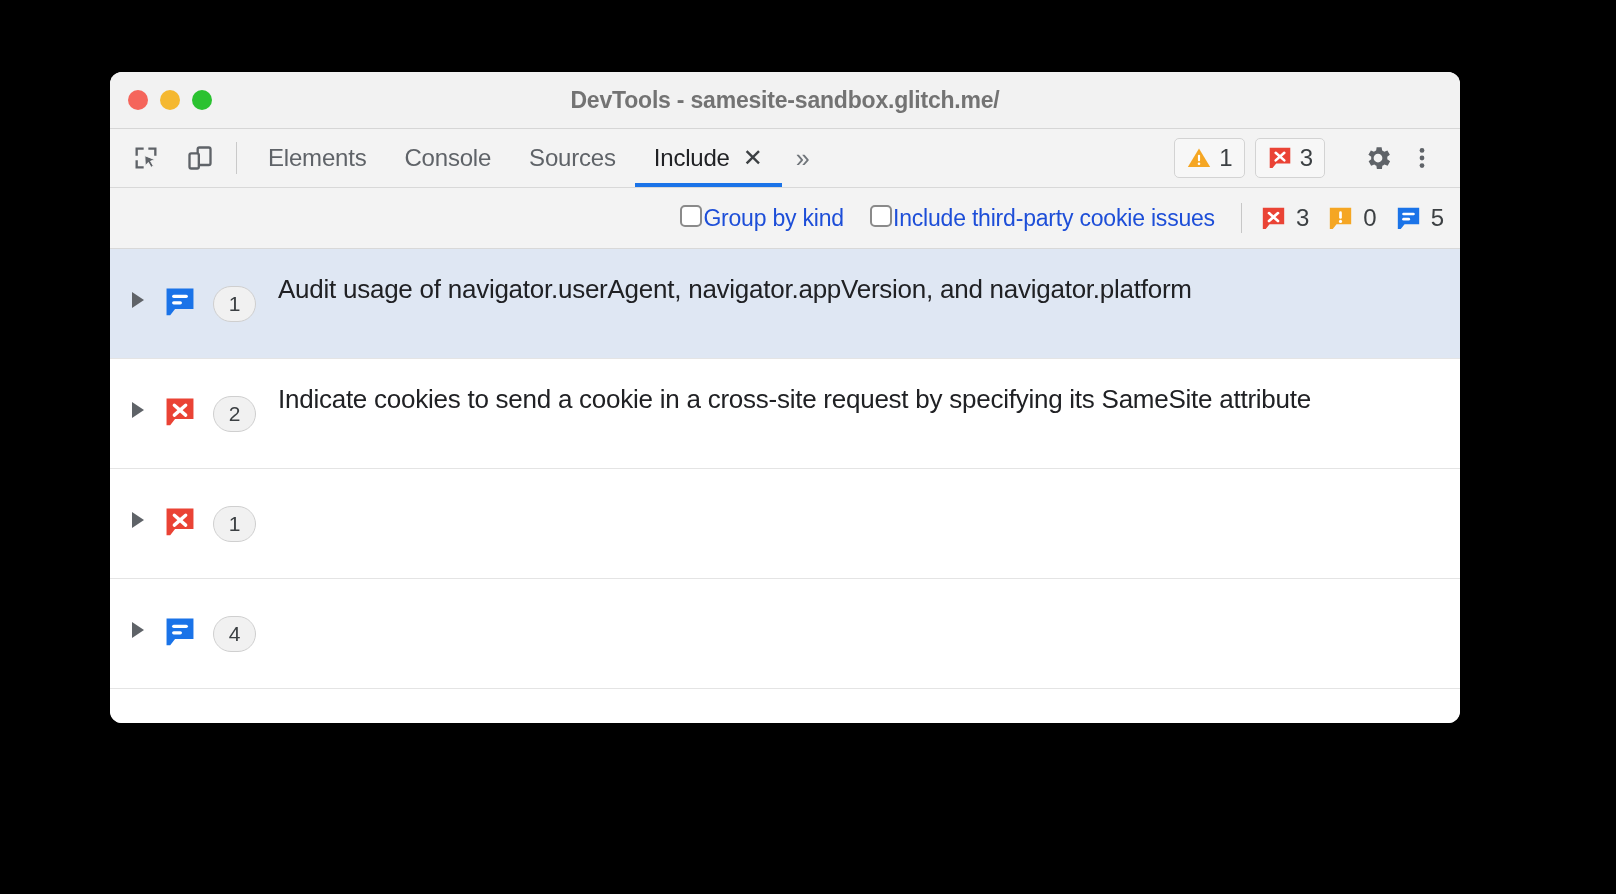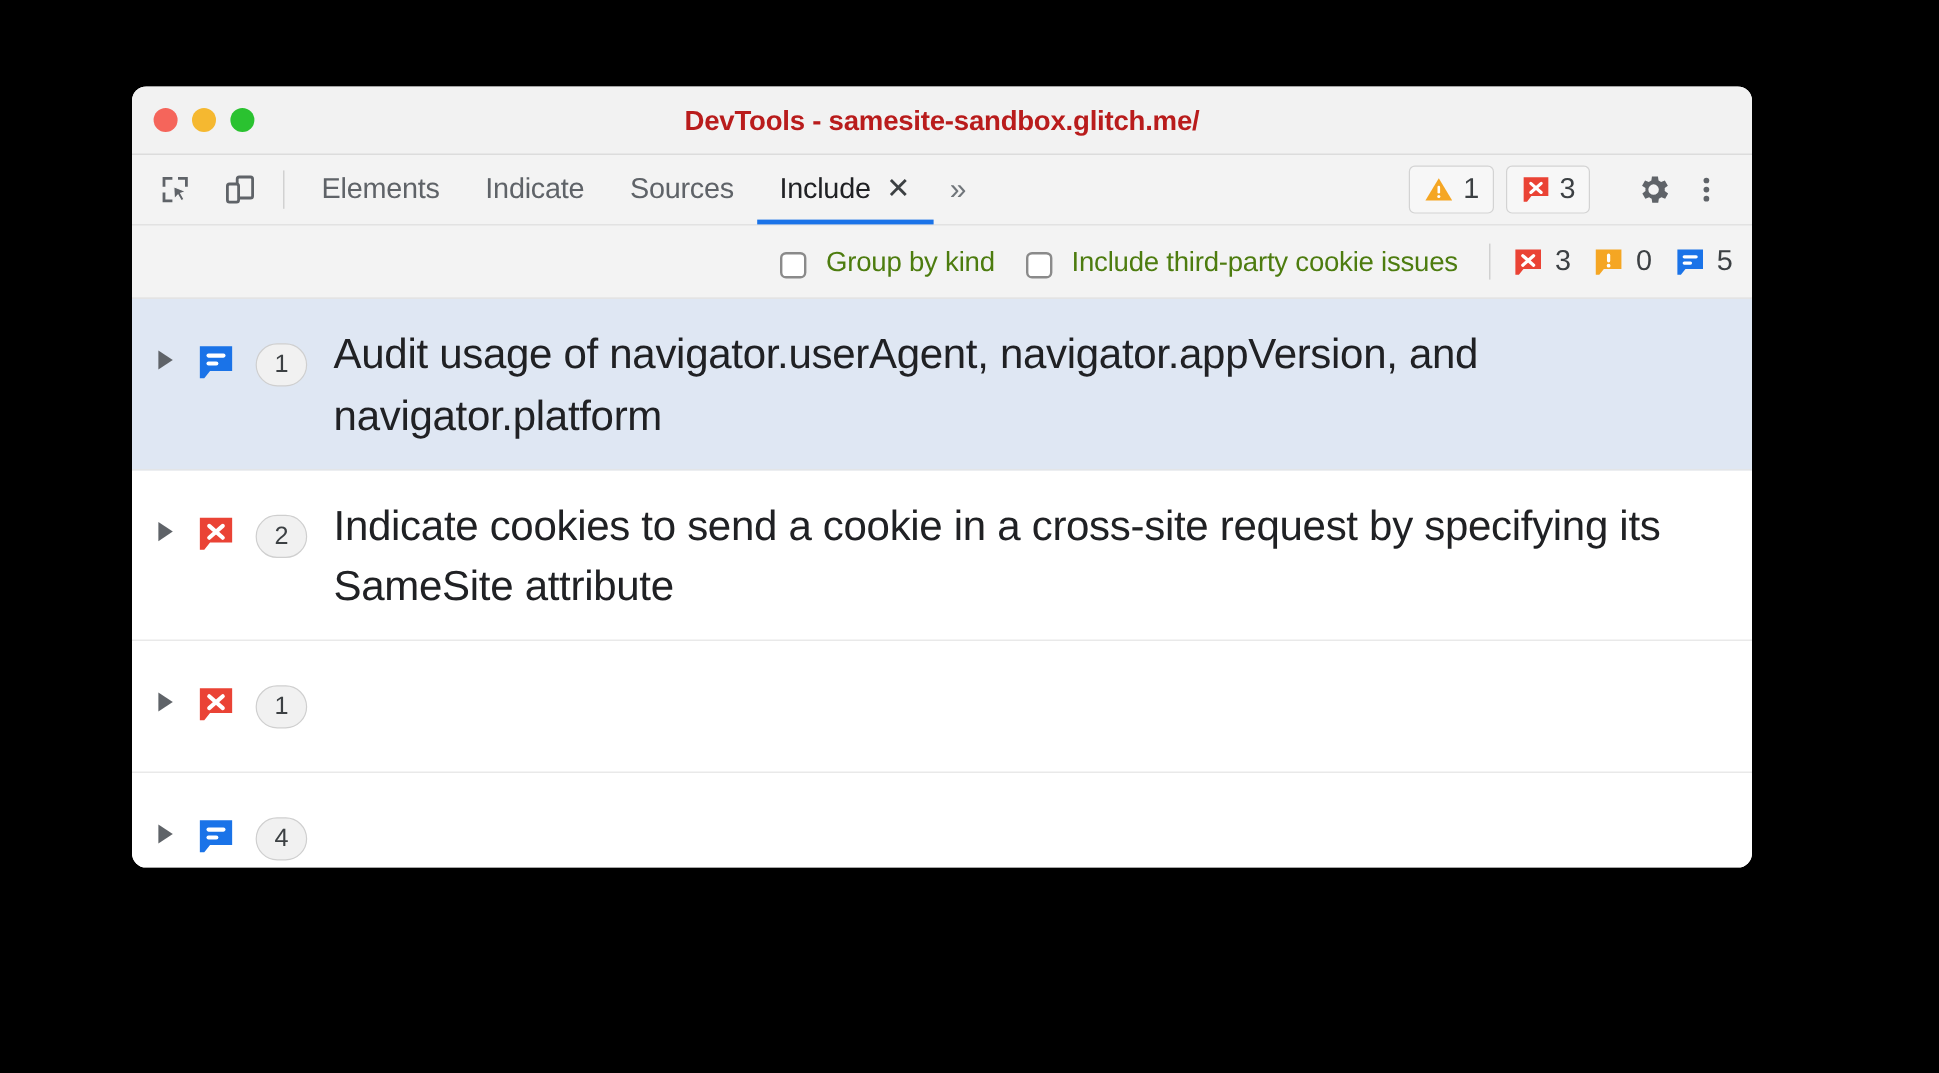--- a/index.html
+++ b/index.html
@@ -51,21 +51,21 @@
   .light.red    { background: #f5655b; }
   .light.yellow { background: #f5b830; }
   .light.green  { background: #2ac230; }
 
   .window-title {
     position: absolute;
     left: 0; right: 0;
     text-align: center;
     font-size: 23px;
     font-weight: bold;
-    color: #b91c1c;
+    color: #737373;
     letter-spacing: -0.2px;
     pointer-events: none;
   }
 
   
   .tabbar {
     height: 59px;
     background: #f3f3f3;
     border-bottom: 1px solid #d8d8d8;
     display: flex;
@@ -161,26 +161,26 @@
     background: #f3f3f3;
     border-bottom: 1px solid #d8d8d8;
     display: flex;
     align-items: center;
     justify-content: flex-end;
     padding-right: 16px;
     flex: none;
   }
   .check-item {
     display: flex;
-    align-items: flex-end;
-    gap: 16px;
+    align-items: flex-start;
+    gap: 1px;
     margin-right: 26px;
     cursor: pointer;
     font-size: 23px;
-    color: #4d7c0f;
+    color: #1d4ed8;
     letter-spacing: -0.2px;
   }
   .checkbox {
     width: 22px; height: 22px;
     border: 2px solid #8a8a8a;
     border-radius: 5px;
     background: #ffffff;
     flex: none;
   }
   .filter-sep {
@@ -242,21 +242,21 @@
     background: #f1f1f1;
     display: flex;
     align-items: center;
     justify-content: center;
     font-size: 21px;
     color: #3c4043;
     padding: 0 10px;
     flex: none;
   }
   .issue-title {
-    font-size: 35px;
+    font-size: 26px;
     line-height: 1.45;
     color: #202124;
     letter-spacing: -0.25px;
     padding-top: 5px;
     max-width: 1125px;
   }
 </style>
 </head>
 <body>
 
@@ -289,21 +289,21 @@
       </div>
     </div>
 
     <div class="vsep"></div>
 
     <div class="tabs">
       <div class="tab">
         <span>Elements</span>
       </div>
       <div class="tab">
-        <span>Indicate</span>
+        <span>Console</span>
       </div>
       <div class="tab">
         <span>Sources</span>
       </div>
       <div class="tab active">
         <span>Include</span>
         <span class="tab-close">✕</span>
       </div>
       <div class="tab-more">»</div>
     </div>

